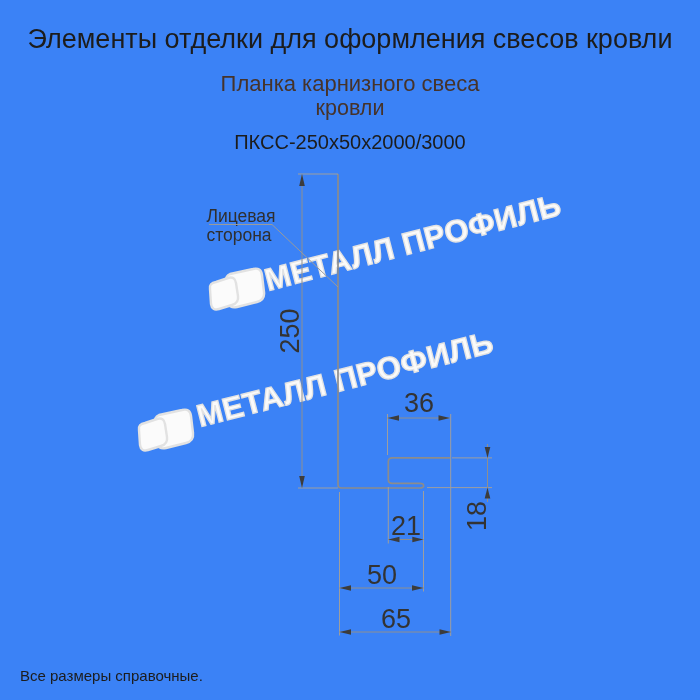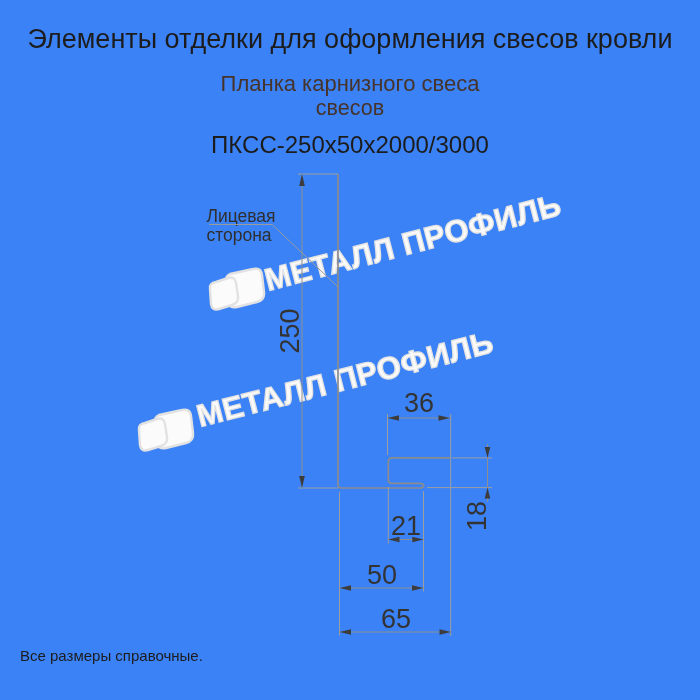--- a/index.html
+++ b/index.html
@@ -5,22 +5,22 @@
   html,body{margin:0;padding:0;background:#ffffff;}
   .canvas{
     position:relative;width:700px;height:700px;background:#3b82f6;
     font-family:"Liberation Sans",sans-serif;overflow:hidden;
   }
   .abs{position:absolute;}
   .centered{left:0;width:700px;text-align:center;}
   #title{top:24px;font-size:27px;color:#1c1c1c;}
   #subtitle1{top:71px;font-size:22px;color:#46332a;}
   #subtitle2{top:96px;font-size:21.5px;color:#46332a;}
-  #product-code{top:131px;font-size:24px;color:#1c1c1c;}
-  .footnote{left:20px;font-size:15px;color:#1c1c1c;text-align:left;}
+  #product-code{top:131px;font-size:20px;color:#1c1c1c;}
+  .footnote{left:20px;font-size:15px;color:#1c1c1c;text-align:left;margin-top:20px;}
   #footnote1{top:647px;}
   #footnote2{top:669px;}
   svg{position:absolute;left:0;top:0;}
   .profile{fill:none;stroke:#8c8c8c;stroke-width:1.7;}
   .ext{stroke:#9e9e9e;stroke-width:1;}
   .dim{stroke:#8f8f8f;stroke-width:1;}
   .arrow{fill:#3c3c3c;stroke:none;}
   .dimtext{fill:#333333;font-size:27px;font-family:"Liberation Sans",sans-serif;}
   .facetext{fill:#2f2f2f;font-size:17.5px;font-family:"Liberation Sans",sans-serif;}
   .leader{stroke:#9a9a9a;stroke-width:1;fill:none;}
@@ -28,21 +28,21 @@
            font-size:31px;letter-spacing:0.5px;font-family:"Liberation Sans",sans-serif;}
   .wm-shape{fill:#fbfbfb;stroke:#e2e2e2;stroke-width:2.4;stroke-linejoin:round;}
 </style>
 </head>
 <body>
 
 <div class="canvas">
 
   <div class="abs centered" id="title">Элементы отделки для оформления свесов кровли</div>
   <div class="abs centered" id="subtitle1">Планка карнизного свеса</div>
-  <div class="abs centered" id="subtitle2">свесов</div>
+  <div class="abs centered" id="subtitle2">кровли</div>
   <div class="abs centered" id="product-code">ПКСС-250х50х2000/3000</div>
 
   <svg width="700" height="700" viewBox="0 0 700 700">
 
     <defs>
       <g id="wm-logo">
         <path class="wm-shape" d="M20 8 L43 3 Q51 1 52 9 L54 26 Q55 34 47 36 L27 41 Q19 43 18 35 L16 17 Q15 10 20 8 Z"></path>
         <path class="wm-shape" d="M6 16 L18 12 Q25 10 26 17 L28 30 Q29 37 22 39 L9 43 Q2 45 1 38 L0 23 Q-1 17 6 16 Z"></path>
       </g>
     </defs>

